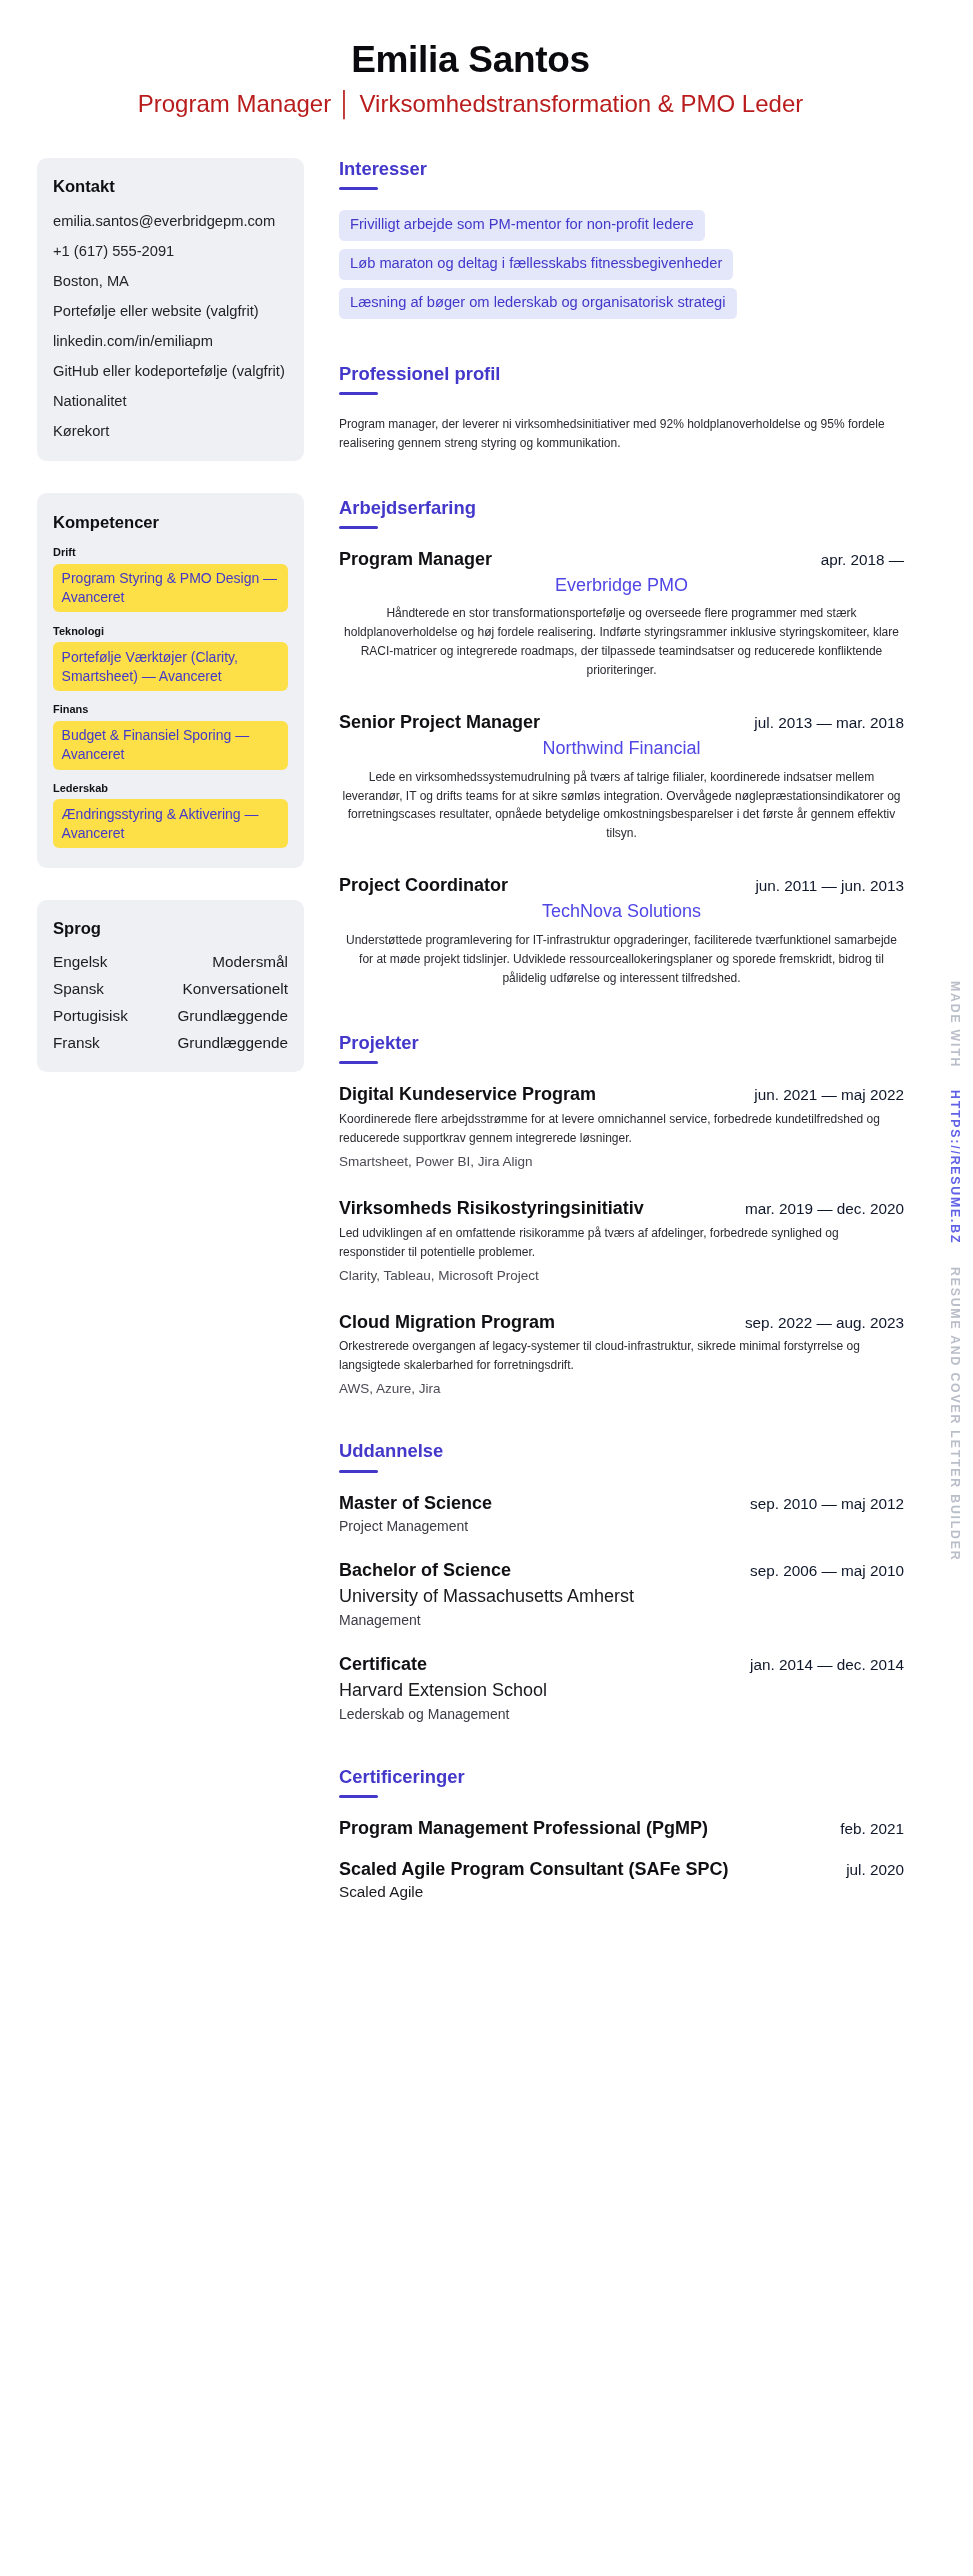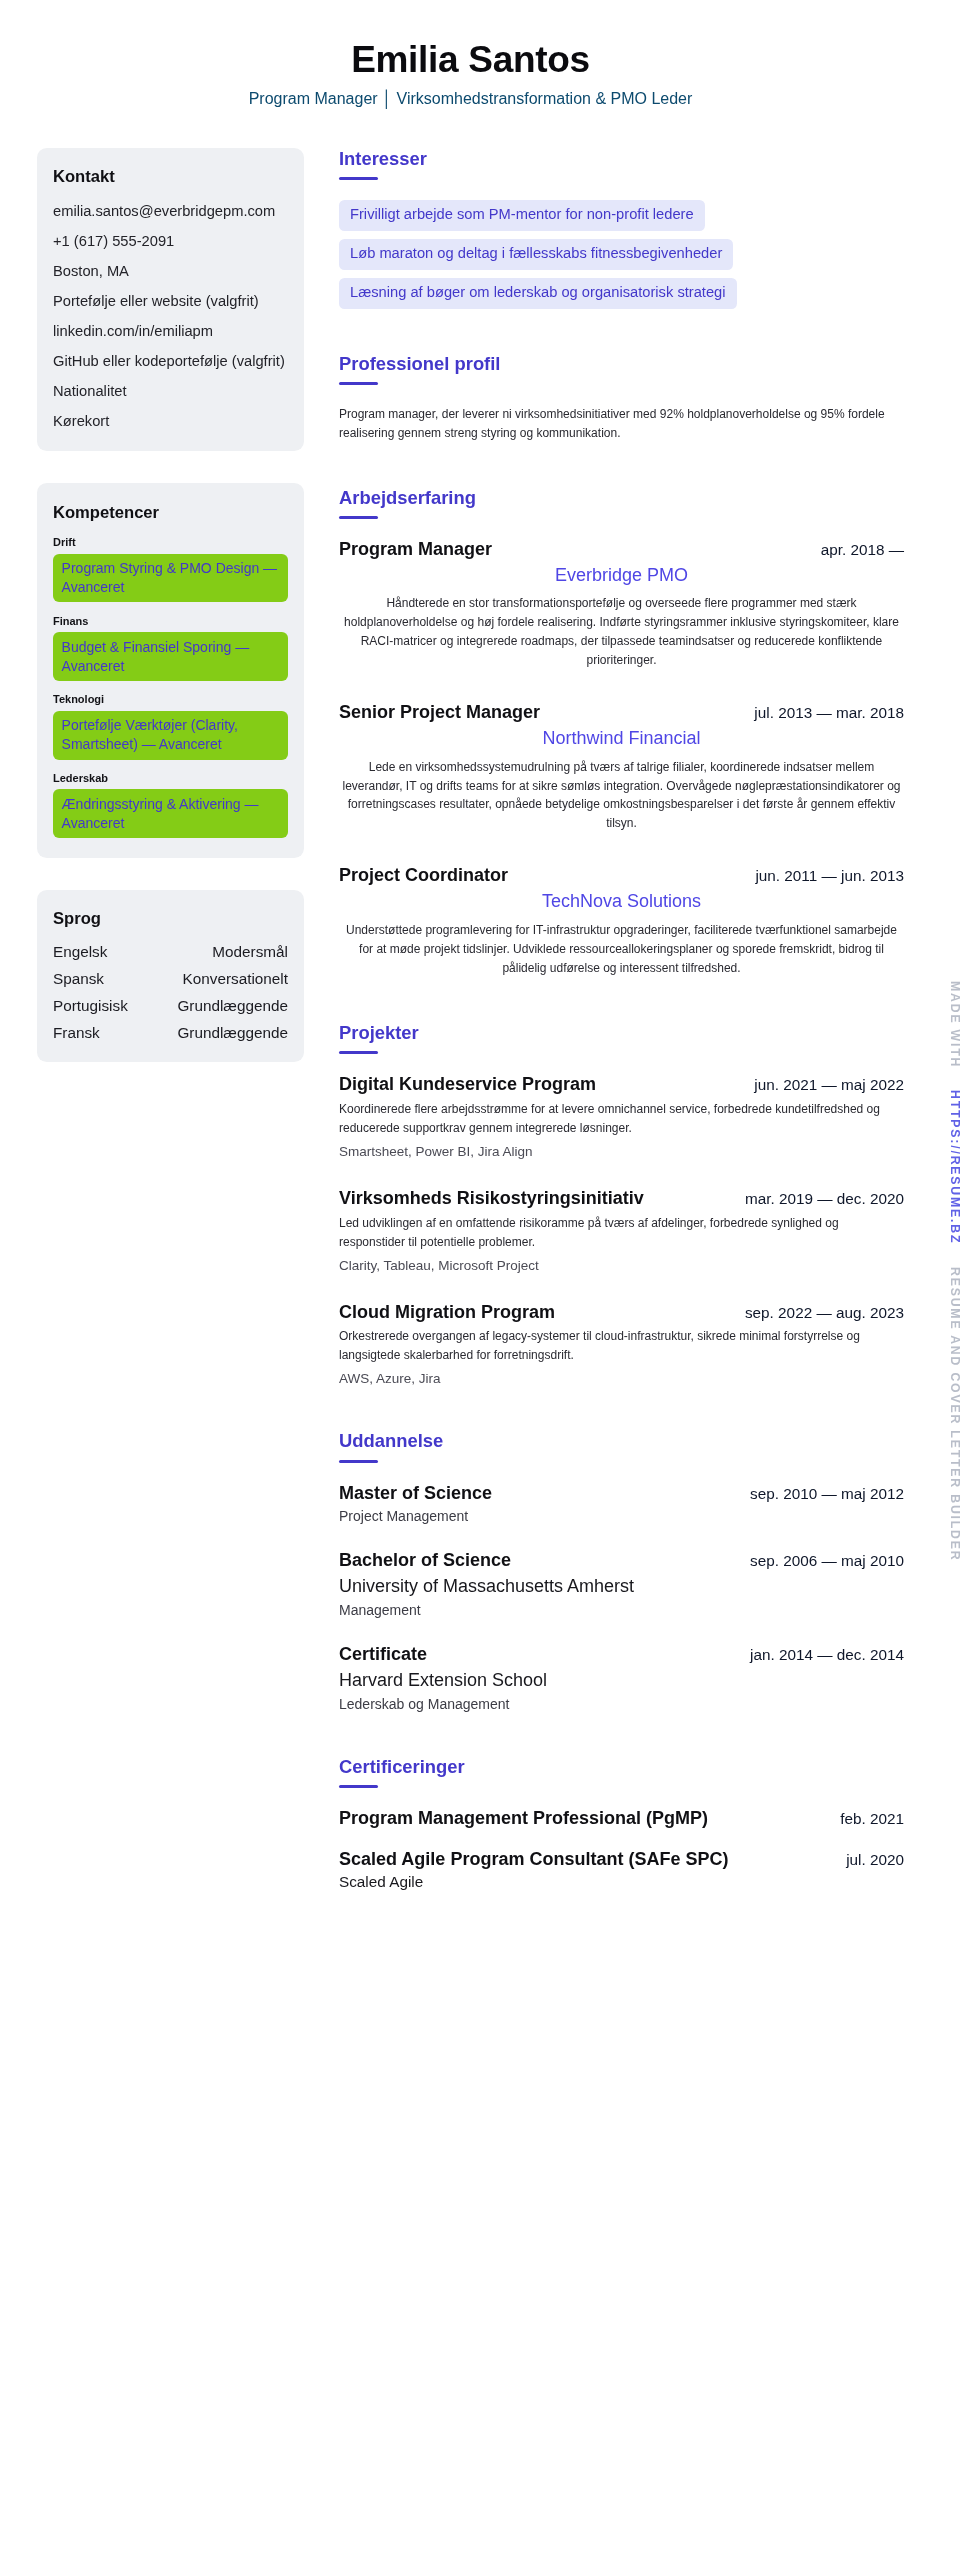--- a/index.html
+++ b/index.html
@@ -11,39 +11,39 @@
     font-family: "Liberation Sans", "DejaVu Sans", sans-serif;
     color: #27272a;
     position: relative;
     overflow-x: hidden;
   }
   .page { padding: 39px 70px 80px 37px; }
 
   
   .header { text-align: center; margin-bottom: 40px; }
   .name { font-size: 37px; font-weight: 700; color: #0b0b0f; margin: 0 0 8.6px; letter-spacing: -0.3px; }
-  .subtitle { font-size: 16px; color: #0c4a6e; }
+  .subtitle { font-size: 24px; color: #b91c1c; }
 
   
   .columns { display: flex; gap: 35px; align-items: flex-start; }
   .sidebar { width: 267px; flex: 0 0 267px; }
   .main { flex: 1; min-width: 0; }
 
   
   .card { background: #eef0f3; border-radius: 9.8px; padding: 19.6px 16px; margin-bottom: 32px; }
   .card:last-child { margin-bottom: 0; }
   .card-title { font-size: 16.6px; font-weight: 700; color: #101014; margin: 0 0 13.5px; }
   .contact-item { font-size: 14.7px; line-height: 1.38; color: #232329; margin-bottom: 9.8px; }
   .contact-item:last-child { margin-bottom: 0; }
 
   .skill-group { margin-bottom: 12.3px; }
   .skill-group:last-child { margin-bottom: 0; }
   .skill-label { font-size: 11px; font-weight: 700; color: #121216; margin-bottom: 5.5px; }
   .pill {
-    display: inline-block; background: #84cc16; color: #4338ca;
+    display: inline-block; background: #fde047; color: #4338ca;
     font-size: 14px; line-height: 1.35; padding: 5.5px 8.6px; border-radius: 6.1px;
   }
 
   .lang-row { display: flex; justify-content: space-between; font-size: 15.3px; color: #1b1b21; margin-bottom: 9.2px; }
   .lang-row:last-child { margin-bottom: 0; }
 
   
   .section { margin-bottom: 44px; }
   .section-title { font-size: 18.4px; font-weight: 700; color: #4338ca; margin: 0; }
   .section-rule { width: 39px; height: 3.1px; border-radius: 1.8px; background: #4338ca; margin: 7.4px 0 19.6px; border: none; }
@@ -115,26 +115,26 @@
         <div class="contact-item">Kørekort</div>
       </section>
 
       <section class="card">
         <h2 class="card-title">Kompetencer</h2>
         <div class="skill-group">
           <div class="skill-label">Drift</div>
           <span class="pill">Program Styring &amp; PMO Design — Avanceret</span>
         </div>
         <div class="skill-group">
+          <div class="skill-label">Teknologi</div>
+          <span class="pill">Portefølje Værktøjer (Clarity, Smartsheet) — Avanceret</span>
+        </div>
+        <div class="skill-group">
           <div class="skill-label">Finans</div>
           <span class="pill">Budget &amp; Finansiel Sporing — Avanceret</span>
-        </div>
-        <div class="skill-group">
-          <div class="skill-label">Teknologi</div>
-          <span class="pill">Portefølje Værktøjer (Clarity, Smartsheet) — Avanceret</span>
         </div>
         <div class="skill-group">
           <div class="skill-label">Lederskab</div>
           <span class="pill">Ændringsstyring &amp; Aktivering — Avanceret</span>
         </div>
       </section>
 
       <section class="card">
         <h2 class="card-title">Sprog</h2>
         <div class="lang-row">

